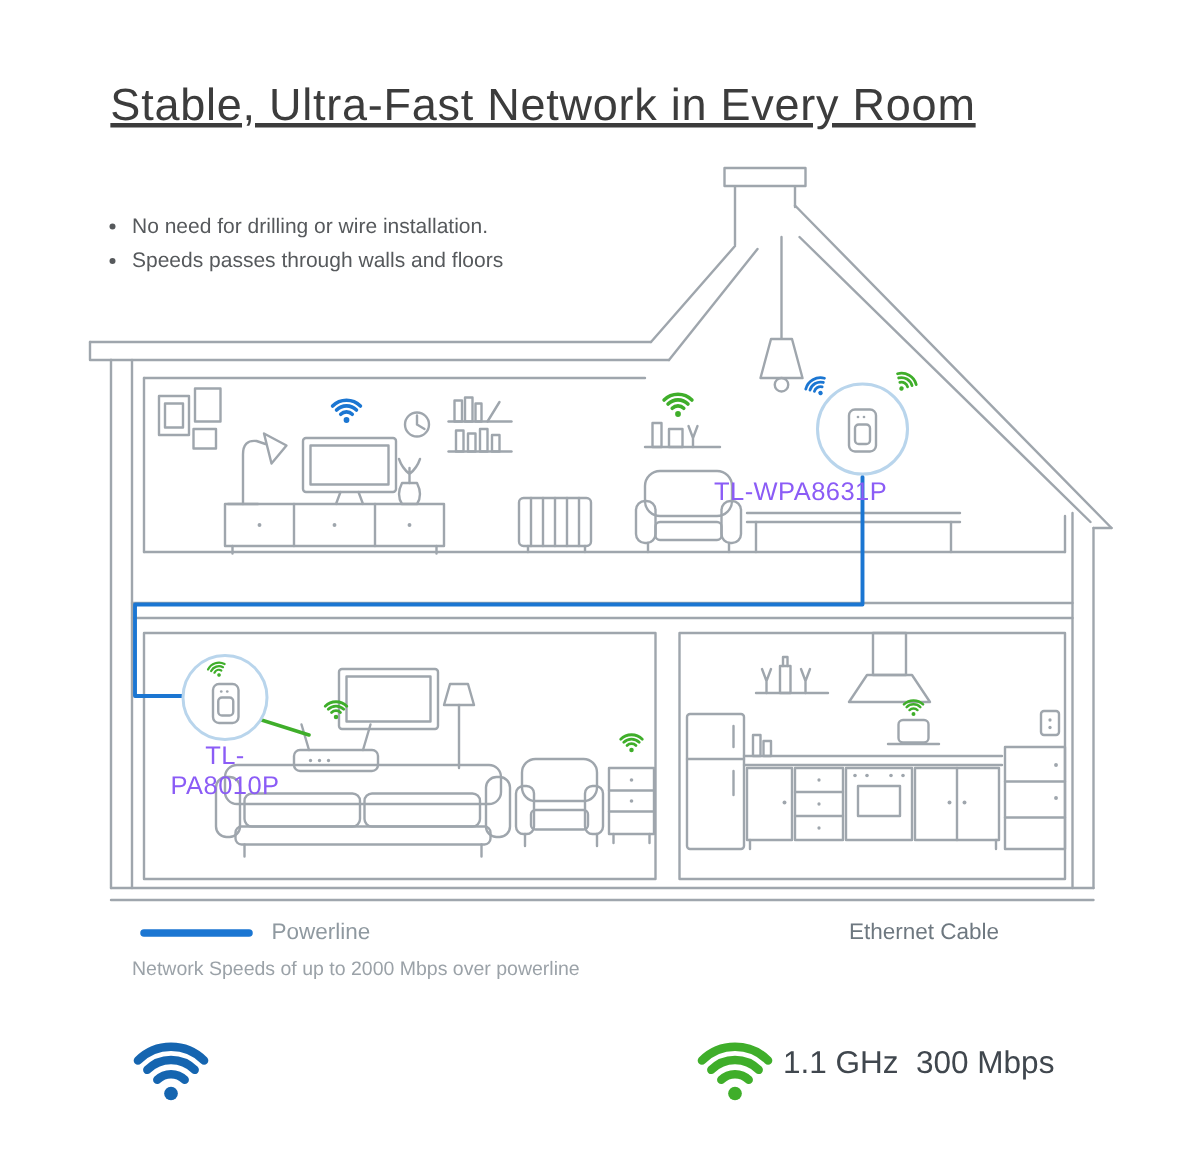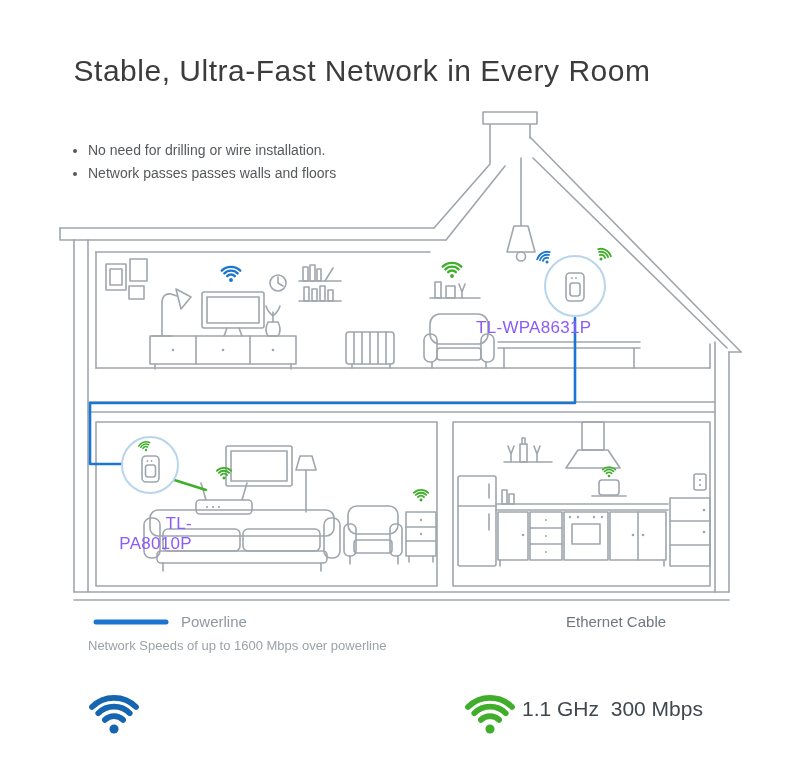--- a/index.html
+++ b/index.html
@@ -1,20 +1,20 @@
 <!DOCTYPE html>
 <html><head>
 <meta charset="utf-8">
 <style>
   html,body { margin:0; padding:0; background:#fff; }
   .canvas { position:relative; width:800px; height:778px; background:#ffffff;
             font-family:"Liberation Sans", sans-serif; overflow:hidden; }
   .abs { position:absolute; }
   .title { margin:0; left:0; top:54px; width:724px; text-align:center;
-           font-size:30px; font-weight:400; color:#3c3c3c; letter-spacing:.5px; }
+           font-size:30px; font-weight:400; color:#3c3c3c; letter-spacing:.5px;text-decoration:underline; }
   .bullets { left:70px; top:142px; margin:0; padding-left:18px;
              font-size:14px; color:#56595c; }
   .bullets li { margin-bottom:7px; }
   .devlabel { font-size:17px; color:#8b5cf6; letter-spacing:.3px; }
   .legendlabel { font-size:15px; color:#8f99a0;text-align:right; }
   .legendlabel.dark { color:#6e7880; }
   .note { font-size:13px; color:#9ba2a8; }
   .speed { font-size:21px; color:#40474e; white-space:pre; }
   svg { position:absolute; left:0; top:0; }
   .wdot { fill:currentColor; stroke:none; }
@@ -301,28 +301,28 @@
     <path d="M 468 622 H 547" stroke="url(#ethgrad)" stroke-width="5" stroke-linecap="round"></path>
 
     <use href="#wifi" transform="translate(114,729) scale(1.9)" style="color:#1565b0"></use>
     <use href="#wifi" transform="translate(490,729) scale(1.9)" style="color:#3fae2a"></use>
   </svg>
 
   <h1 class="title abs">Stable, Ultra-Fast Network in Every Room</h1>
 
   <ul class="bullets abs">
     <li>No need for drilling or wire installation.</li>
-    <li>Network passes passes walls and floors</li>
+    <li>Speeds passes through walls and floors</li>
   </ul>
 
   <span class="devlabel abs" style="left:476px;top:318px;">TL-WPA8631P</span>
 
-  <span class="devlabel abs" style="left:108px;top:514px;width:84px;text-align:right;">TL-PA8010P</span>
+  <span class="devlabel abs" style="left:108px;top:494px;width:84px;text-align:center;">TL-PA8010P</span>
 
   <span class="legendlabel abs" style="left:181px;top:613px;">Powerline</span>
 
   <span class="legendlabel dark abs" style="left:566px;top:613px;">Ethernet Cable</span>
 
-  <span class="note abs" style="left:88px;top:638px;">Network Speeds of up to 1600 Mbps over powerline</span>
+  <span class="note abs" style="left:88px;top:638px;">Network Speeds of up to 2000 Mbps over powerline</span>
 
 
   <span class="speed abs" style="left:522px;top:697px;">1.1 GHz  300 Mbps</span>
 </div>
 
 </body></html>

